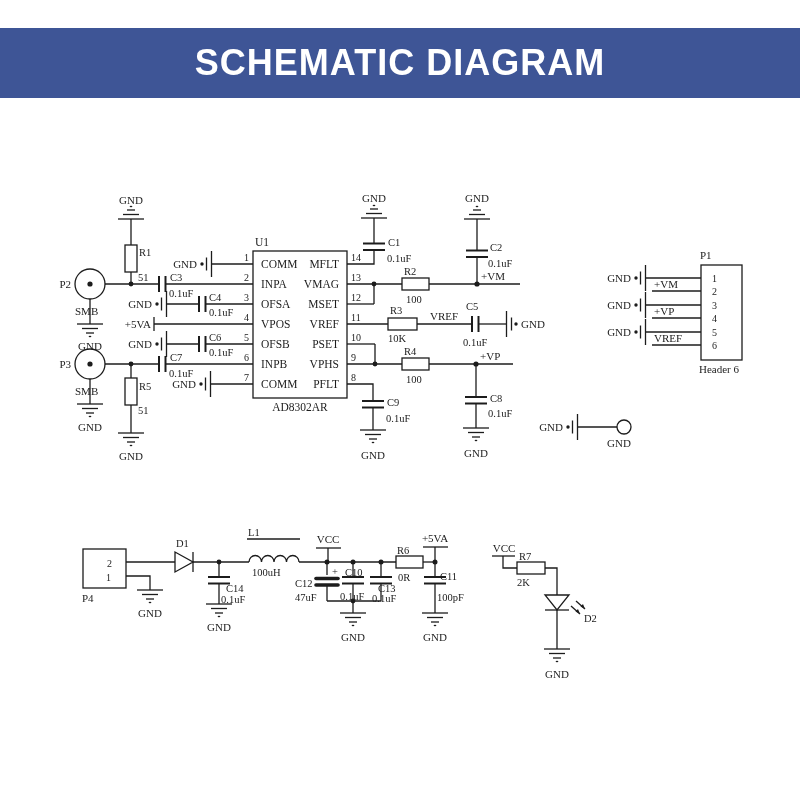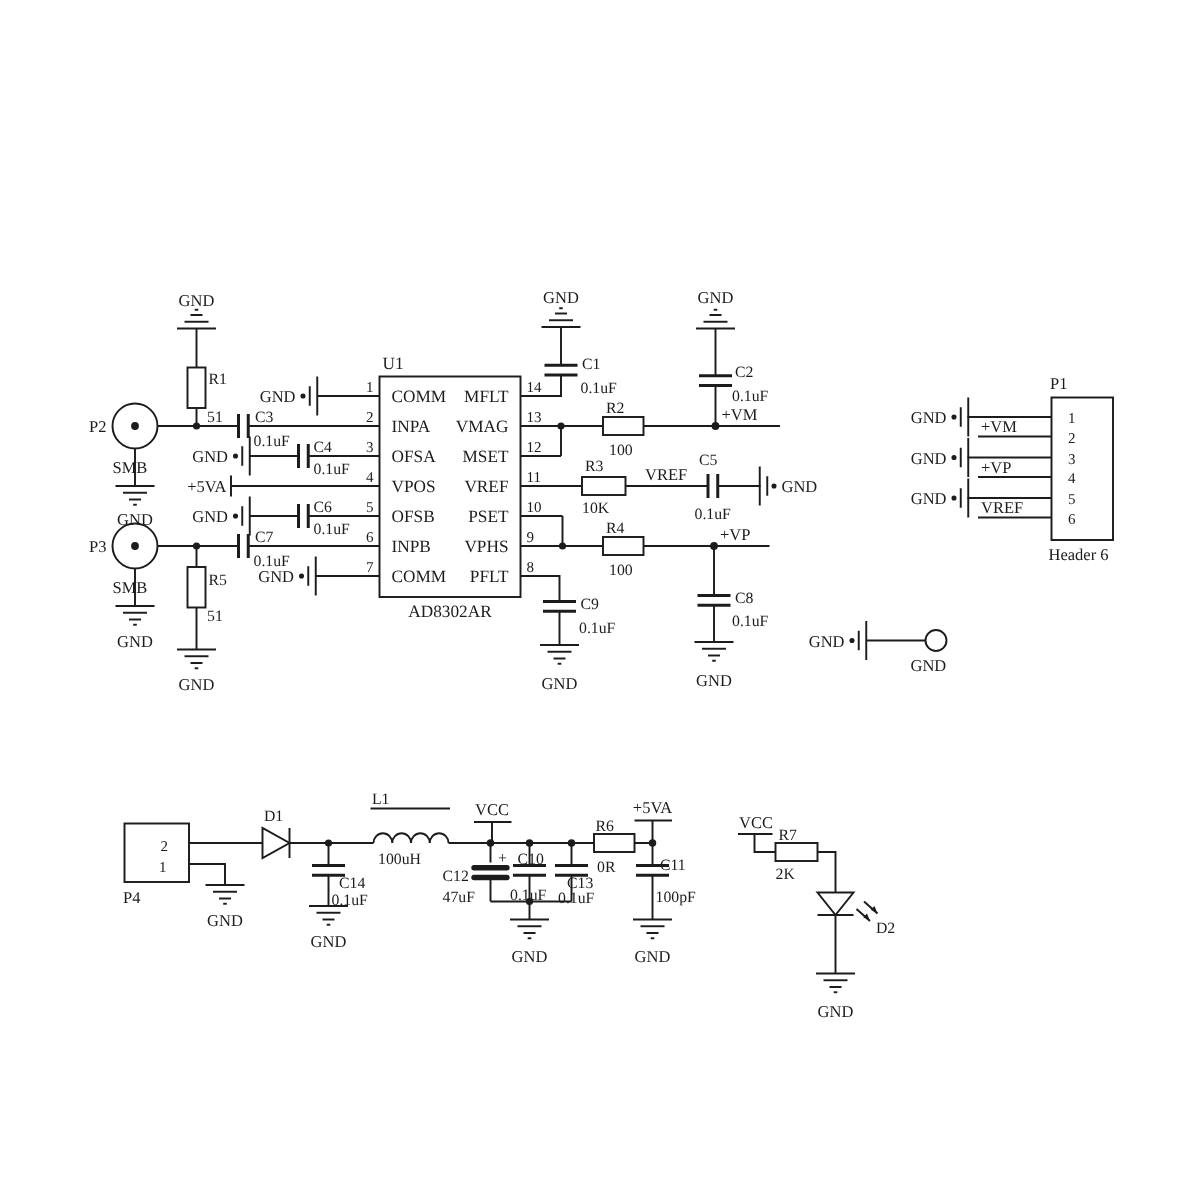--- a/index.html
+++ b/index.html
@@ -20,20 +20,23 @@
   svg text.pinname{font-size:11.5px;}
   svg text.small{font-size:10.5px;}
   svg text.icref{font-size:11.5px;}
   .ta-e{text-anchor:end;} .ta-m{text-anchor:middle;}
 </style>
 </head>
 <body>
 
 <div class="page">
 
+  <div class="banner">
+    <span class="banner-title">SCHEMATIC DIAGRAM</span>
+  </div>
 
   <svg width="800" height="800" viewBox="0 0 800 800">
     <defs>
       <g id="earth">
         <line x1="-13" y1="0" x2="13" y2="0" stroke-width="1.6"></line>
         <line x1="-8" y1="4.5" x2="8" y2="4.5" stroke-width="1.6"></line>
         <line x1="-4" y1="9" x2="4" y2="9" stroke-width="1.6"></line>
         <line x1="-1.2" y1="12.5" x2="1.2" y2="12.5" stroke-width="2"></line>
       </g>
       <g id="port">

